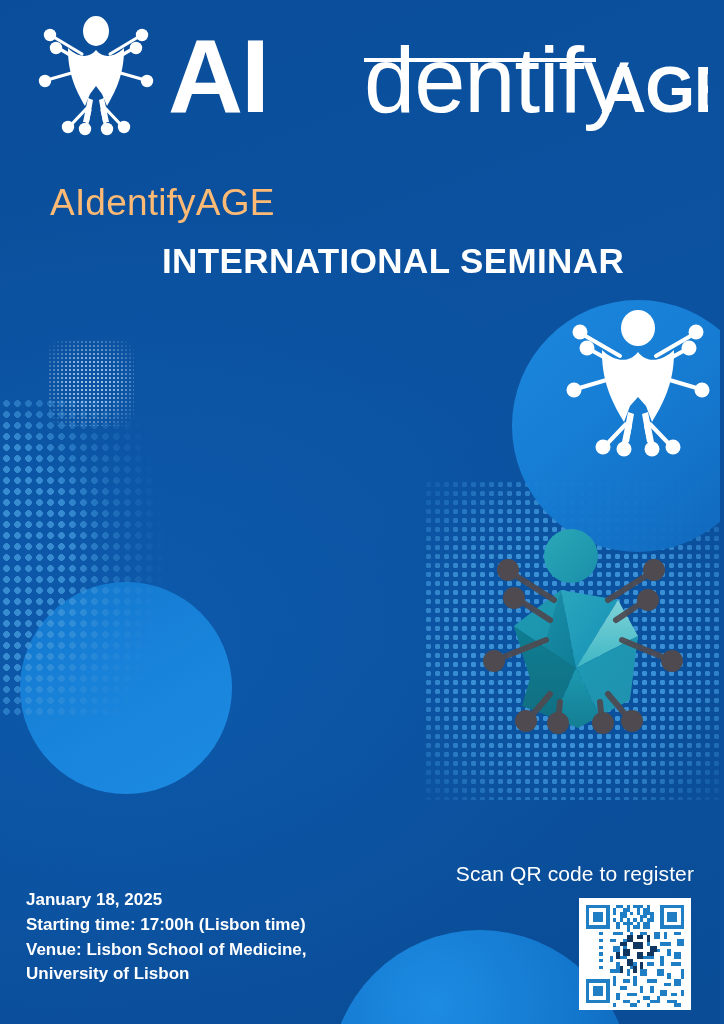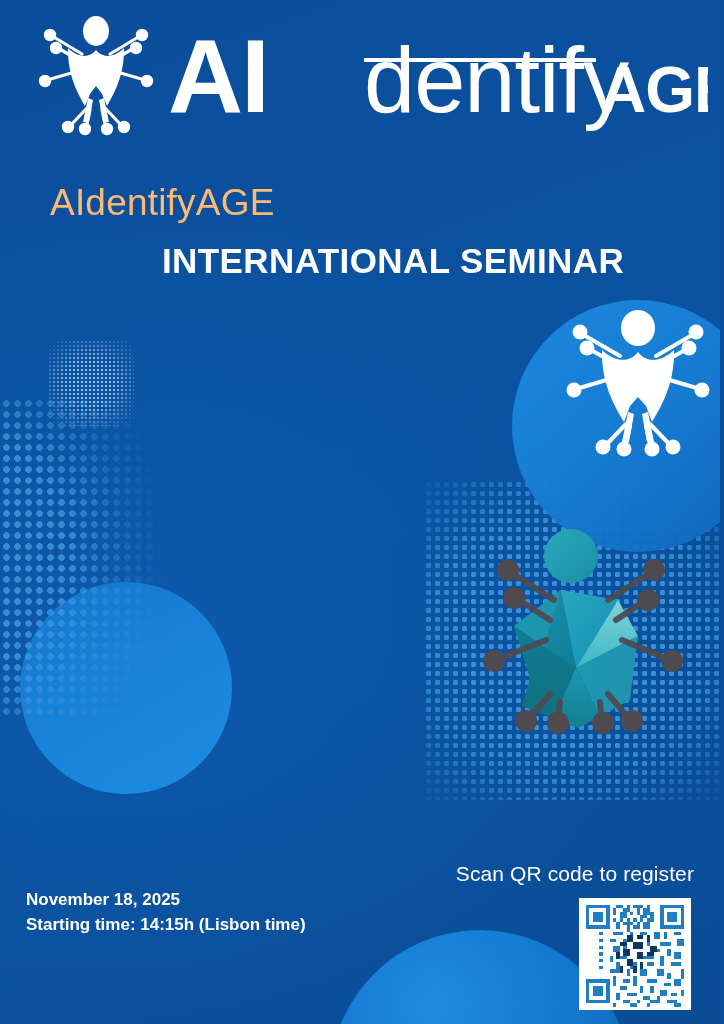--- a/index.html
+++ b/index.html
@@ -334,22 +334,24 @@
       <circle cx="190" cy="82" r="11"></circle>
       <circle cx="214" cy="143" r="11"></circle>
       <circle cx="68" cy="203" r="11"></circle>
       <circle cx="100" cy="205" r="11"></circle>
       <circle cx="145" cy="205" r="11"></circle>
       <circle cx="174" cy="203" r="11"></circle>
     </g>
   </svg>
 
   <div class="details">
-    <span class="d-line">November 18, 2025</span>
-    <span class="d-line">Starting time: 14:15h (Lisbon time)</span>
+    <span class="d-line">January 18, 2025</span>
+    <span class="d-line">Starting time: 17:00h (Lisbon time)</span>
+    <span class="d-line">Venue: Lisbon School of Medicine,
+University of Lisbon</span>
   </div>
 
   <div class="qr-caption">Scan QR code to register</div>
 
   <div class="qr-wrap">
     <svg viewBox="0 0 33 33" shape-rendering="crispEdges" aria-hidden="true">
       <rect width="33" height="33" fill="#ffffff"></rect>
       <g fill="#1f7ec4">
 
         <rect x="2" y="2" width="7" height="1"></rect>

